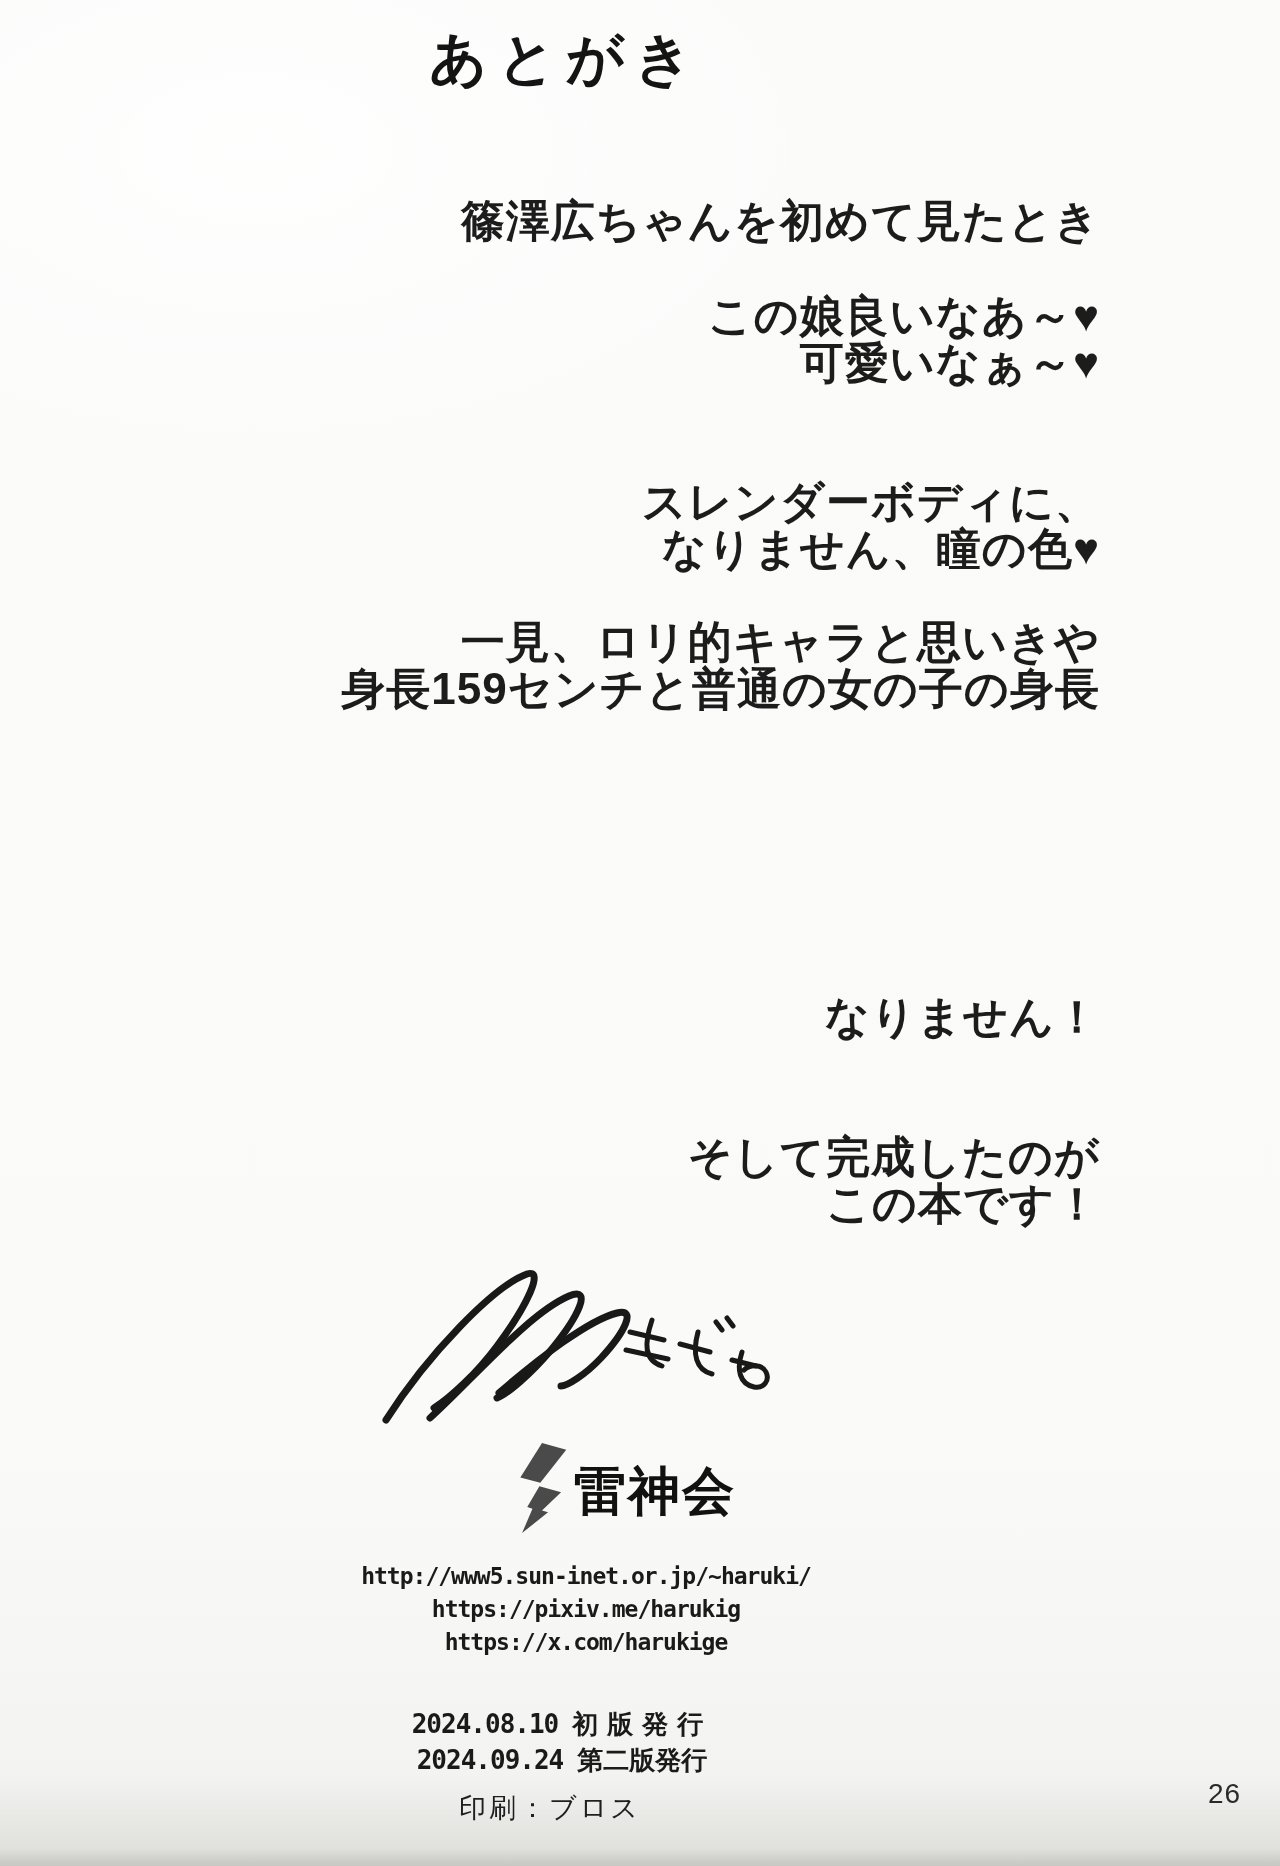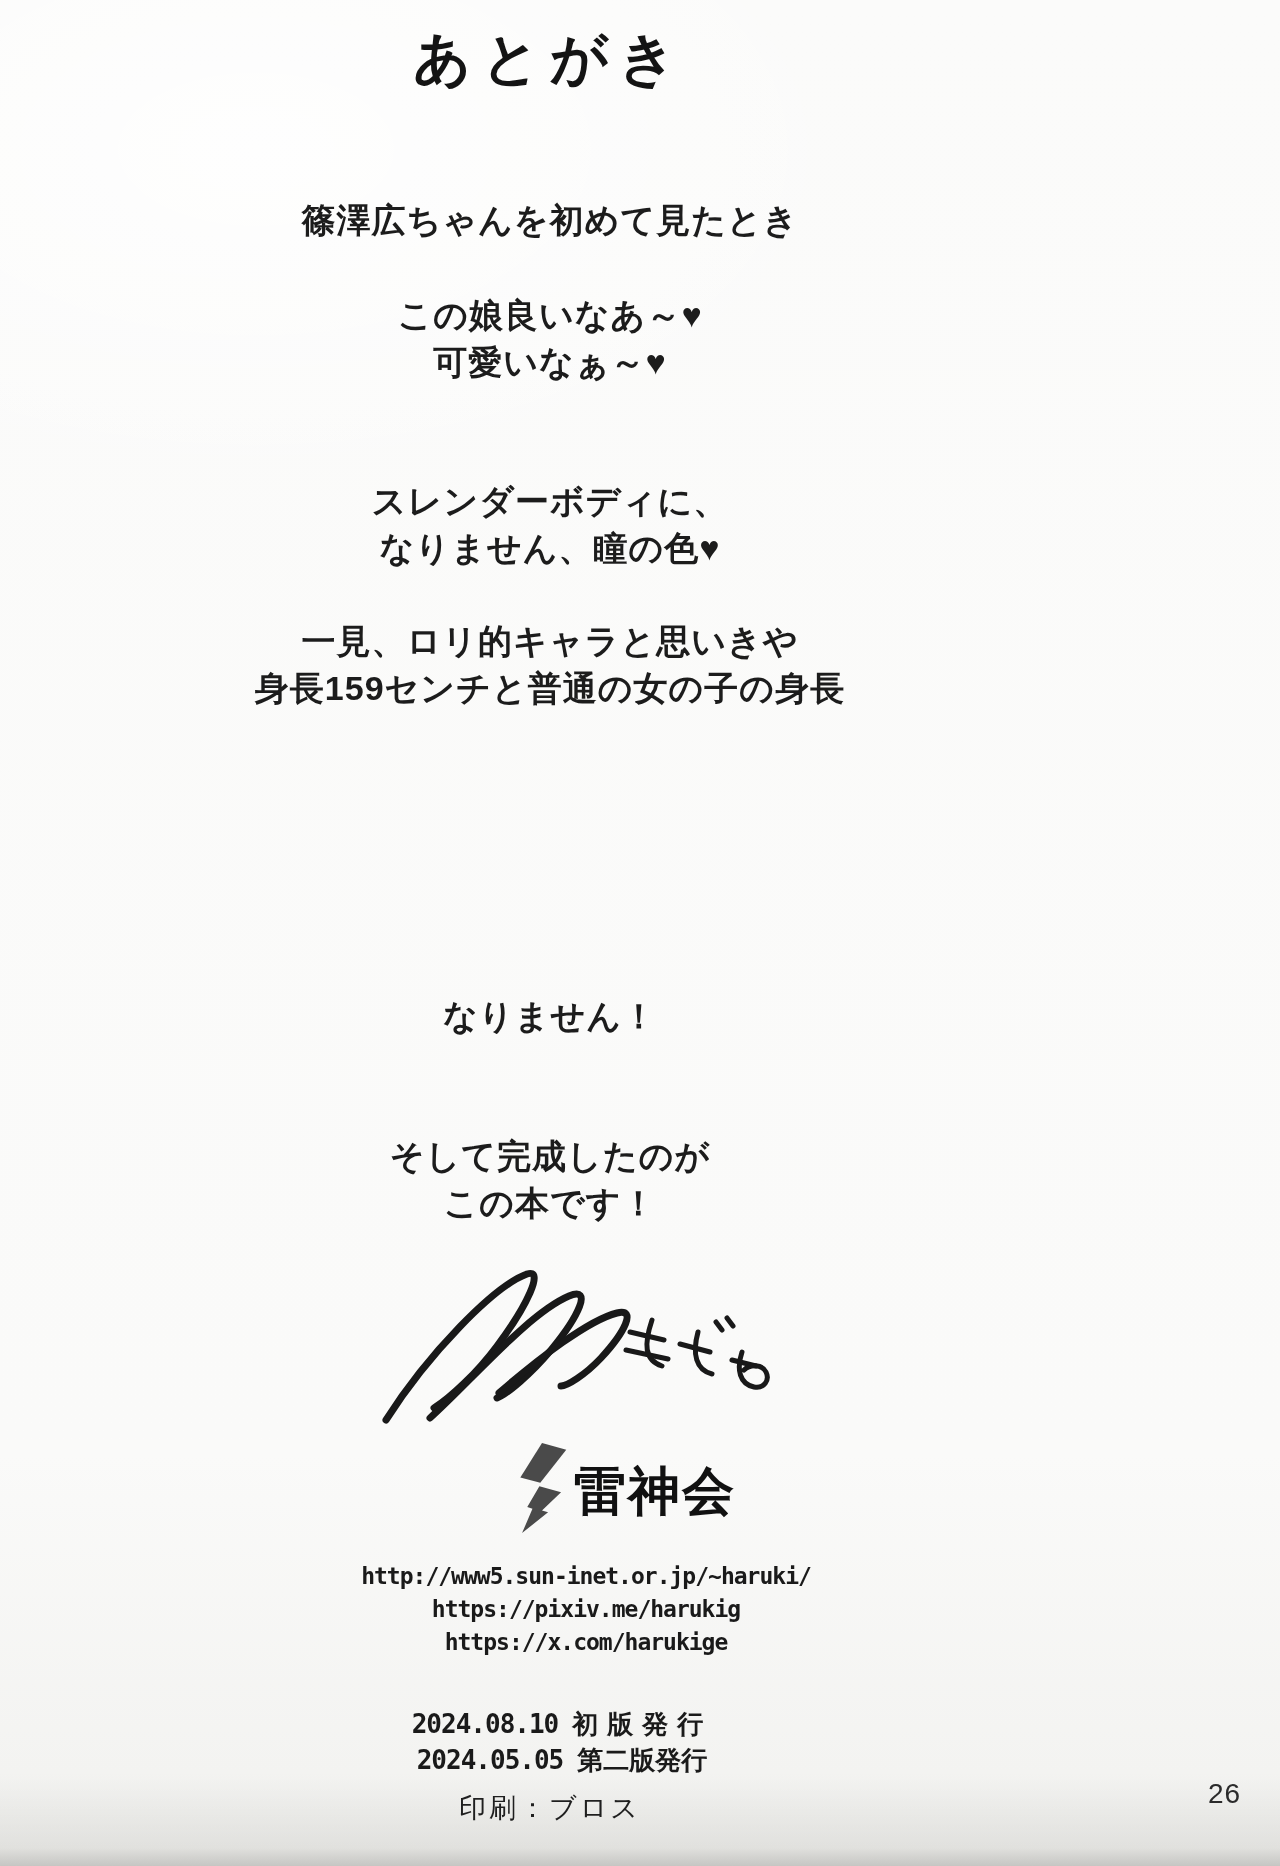--- a/index.html
+++ b/index.html
@@ -24,24 +24,25 @@
   }
   .col{
     position:absolute;left:0;width:1100px;text-align:center;
   }
   .title{
     top:24px;
     font-family:"DejaVu Serif","Liberation Serif",serif;
     font-weight:600;
     font-size:57px;line-height:1.2;letter-spacing:10px;
     color:#141414;
+    padding-left:16px;
   }
   .para .line{
-    font-size:34px;line-height:47px;font-weight:700;
-    letter-spacing:1px;color:#1c1c1c;
+    font-size:44px;line-height:47px;font-weight:700;
+    letter-spacing:1px;color:#1c1c1c;text-align:right;
   }
   .sig-wrap{position:absolute;left:378px;top:1258px;width:404px;height:176px;}
   .sig-wrap svg{display:block;width:100%;height:100%;}
   .logo-row{
     position:absolute;left:0;top:1438px;width:1100px;
     display:flex;justify-content:center;align-items:center;
     transform:translateX(76px);
   }
   .bolt{width:52px;height:94px;margin-right:6px;flex:0 0 auto;}
   .logo-text{
@@ -142,20 +143,20 @@
   </div>
 
   <div class="col links">
     <div class="line">http://www5.sun-inet.or.jp/~haruki/</div>
     <div class="line">https://pixiv.me/harukig</div>
     <div class="line">https://x.com/harukige</div>
   </div>
 
   <div class="col editions">
     <div class="line"><span class="date">2024.08.10</span><span class="lbl-spaced">初版発行</span></div>
-    <div class="line"><span class="date">2024.05.05</span><span>第二版発行</span></div>
+    <div class="line"><span class="date">2024.09.24</span><span>第二版発行</span></div>
   </div>
 
   <div class="col printer">印刷：ブロス</div>
 
   <div class="page-num">26</div>
 
 </div>
 
 </body></html>

